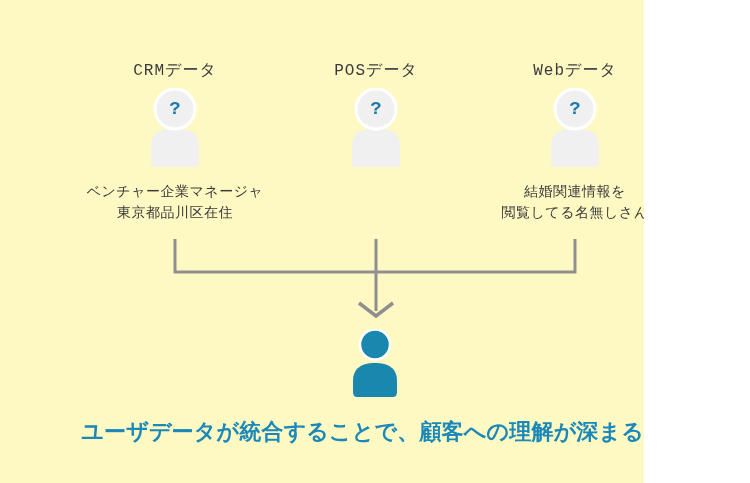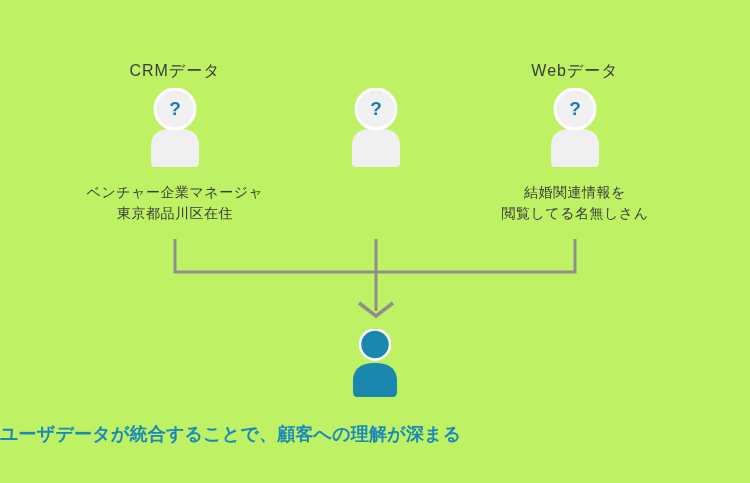--- a/index.html
+++ b/index.html
@@ -3,24 +3,25 @@
 <meta charset="utf-8">
 <style>
   html, body {
     margin: 0;
     padding: 0;
     background: #ffffff;
     font-family: "Liberation Sans", "DejaVu Sans", sans-serif;
   }
   .canvas {
     position: relative;
-    width: 750px;
+    width: 644px;
     height: 483px;
-    background: #bef264;
+    background: #fef9c3;
     overflow: hidden;
+    font-family: Liberation Mono, monospace;
   }
   .source-col {
     position: absolute;
     top: 0;
     width: 240px;
     height: 260px;
   }
   .source-col.col-0 { left: 55px; }   
   .source-col.col-1 { left: 256px; }  
   .source-col.col-2 { left: 455px; }  
@@ -83,22 +84,22 @@
     left: 351px;
     top: 329px;
     width: 48px;
     height: 68px;
   }
   .caption {
     position: absolute;
     top: 421px;
     left: 0;
     width: 100%;
-    text-align: left;
-    font-size: 18px;
+    text-align: right;
+    font-size: 22px;
     line-height: 26px;
     font-weight: bold;
     letter-spacing: 0.2px;
     color: #1a88b9;
     white-space: nowrap;
   }
 </style>
 </head>
 <body>
 
@@ -113,20 +114,21 @@
       </svg>
       <div class="q-mark">?</div>
     </div>
     <div class="source-desc">
       <div class="desc-line">ベンチャー企業マネージャ</div>
       <div class="desc-line">東京都品川区在住</div>
     </div>
   </div>
 
   <div class="source-col col-1">
+    <div class="source-title">POSデータ</div>
     <div class="figure">
       <svg width="56" height="80" viewBox="0 0 56 80">
         <path d="M8,79 Q4,79 4,75 L4,57 C4,46 12,41 22,41 L34,41 C44,41 52,46 52,57 L52,75 Q52,79 48,79 Z" fill="#f0f0f1"></path>
         <circle cx="28" cy="21" r="20" fill="#f0f0f1" stroke="#ffffff" stroke-width="3"></circle>
       </svg>
       <div class="q-mark">?</div>
     </div>
   </div>
 
   <div class="source-col col-2">

